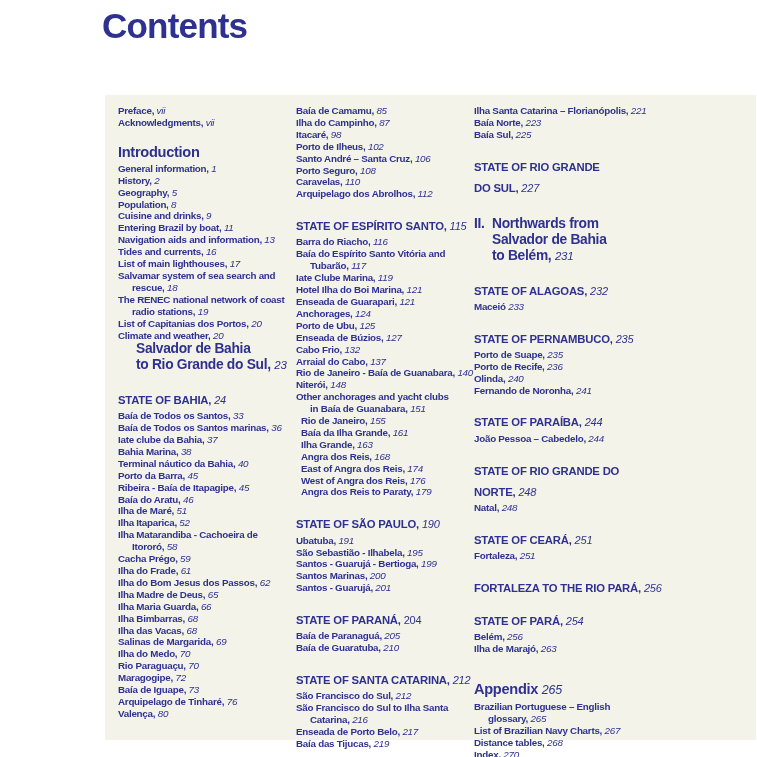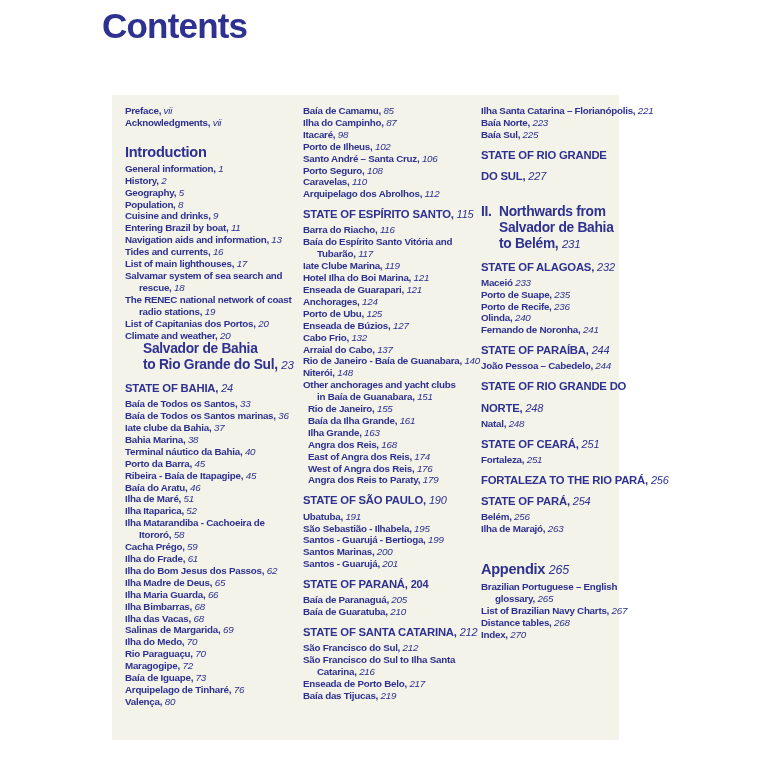--- a/index.html
+++ b/index.html
@@ -5,58 +5,58 @@
   html,body{margin:0;padding:0;}
   body{
     width:757px;height:757px;overflow:hidden;background:#ffffff;
     font-family:"Liberation Sans",sans-serif;color:#2e3190;position:relative;
   }
   .page-title{
     position:absolute;left:102px;top:6px;
     font-size:35px;font-weight:700;letter-spacing:-0.8px;color:#2e3190;
   }
   .panel{
-    position:absolute;left:112px;top:95px;width:507px;height:645px;
+    position:absolute;left:105px;top:95px;width:651px;height:645px;
     background:#f4f3e9;
   }
   .col{position:absolute;top:10px;width:176px;}
   .col-1{left:13px;}
   .col-2{left:191px;}
   .col-3{left:369px;}
 
   .entry{
     font-size:9.8px;font-weight:700;line-height:11.9px;
     letter-spacing:-0.25px;white-space:nowrap;
   }
   .lv1{padding-left:14px;}
   .lv2{padding-left:5px;}
 
   .section{
     font-size:11.3px;font-weight:700;line-height:13.2px;
     letter-spacing:-0.2px;white-space:nowrap;
-    margin-top:8px;margin-bottom:3px;
+    margin-top:20px;margin-bottom:3px;
   }
   .section.cont{margin-top:8px;}
   .section + .entry{}
 
   .bigh{
     font-size:14.6px;font-weight:700;letter-spacing:-0.3px;
     line-height:16px;margin-top:15px;margin-bottom:3px;white-space:nowrap;
   }
   .gap-xl{margin-top:26px;}
 
   .part{
     font-size:13.8px;font-weight:700;letter-spacing:-0.3px;
     line-height:15.8px;margin-top:21px;white-space:nowrap;
   }
   .part .num{display:inline-block;width:18px;}
   .part.cont{margin-top:0;padding-left:18px;}
 
   .pg{font-style:italic;font-weight:400;}
-  .pg.upright{font-style:normal;font-weight:700;}
+  .pg.upright{font-style:normal;font-weight:400;}
   .section .pg{font-size:11px;}
   .part .pg{font-size:11.5px;}
   .bigh .pg{font-size:12.5px;}
 </style>
 </head>
 <body>
 
 <div class="page-title">Contents</div>
 
 <div class="panel">
@@ -161,20 +161,21 @@
       <div class="entry">Ilha Santa Catarina – Florianópolis, <span class="pg">221</span></div>
       <div class="entry">Baía Norte, <span class="pg">223</span></div>
       <div class="entry">Baía Sul, <span class="pg">225</span></div>
       <div class="section">STATE OF RIO GRANDE</div>
       <div class="section cont">DO SUL, <span class="pg">227</span></div>
       <div class="part"><span class="num">II.</span>Northwards from</div>
       <div class="part cont">Salvador de Bahia</div>
       <div class="part cont">to Belém, <span class="pg">231</span></div>
       <div class="section">STATE OF ALAGOAS, <span class="pg">232</span></div>
       <div class="entry">Maceió <span class="pg">233</span></div>
+      <div class="section">STATE OF PERNAMBUCO, <span class="pg">235</span></div>
       <div class="entry">Porto de Suape, <span class="pg">235</span></div>
       <div class="entry">Porto de Recife, <span class="pg">236</span></div>
       <div class="entry">Olinda, <span class="pg">240</span></div>
       <div class="entry">Fernando de Noronha, <span class="pg">241</span></div>
       <div class="section">STATE OF PARAÍBA, <span class="pg">244</span></div>
       <div class="entry">João Pessoa – Cabedelo, <span class="pg">244</span></div>
       <div class="section">STATE OF RIO GRANDE DO</div>
       <div class="section cont">NORTE, <span class="pg">248</span></div>
       <div class="entry">Natal, <span class="pg">248</span></div>
       <div class="section">STATE OF CEARÁ, <span class="pg">251</span></div>

